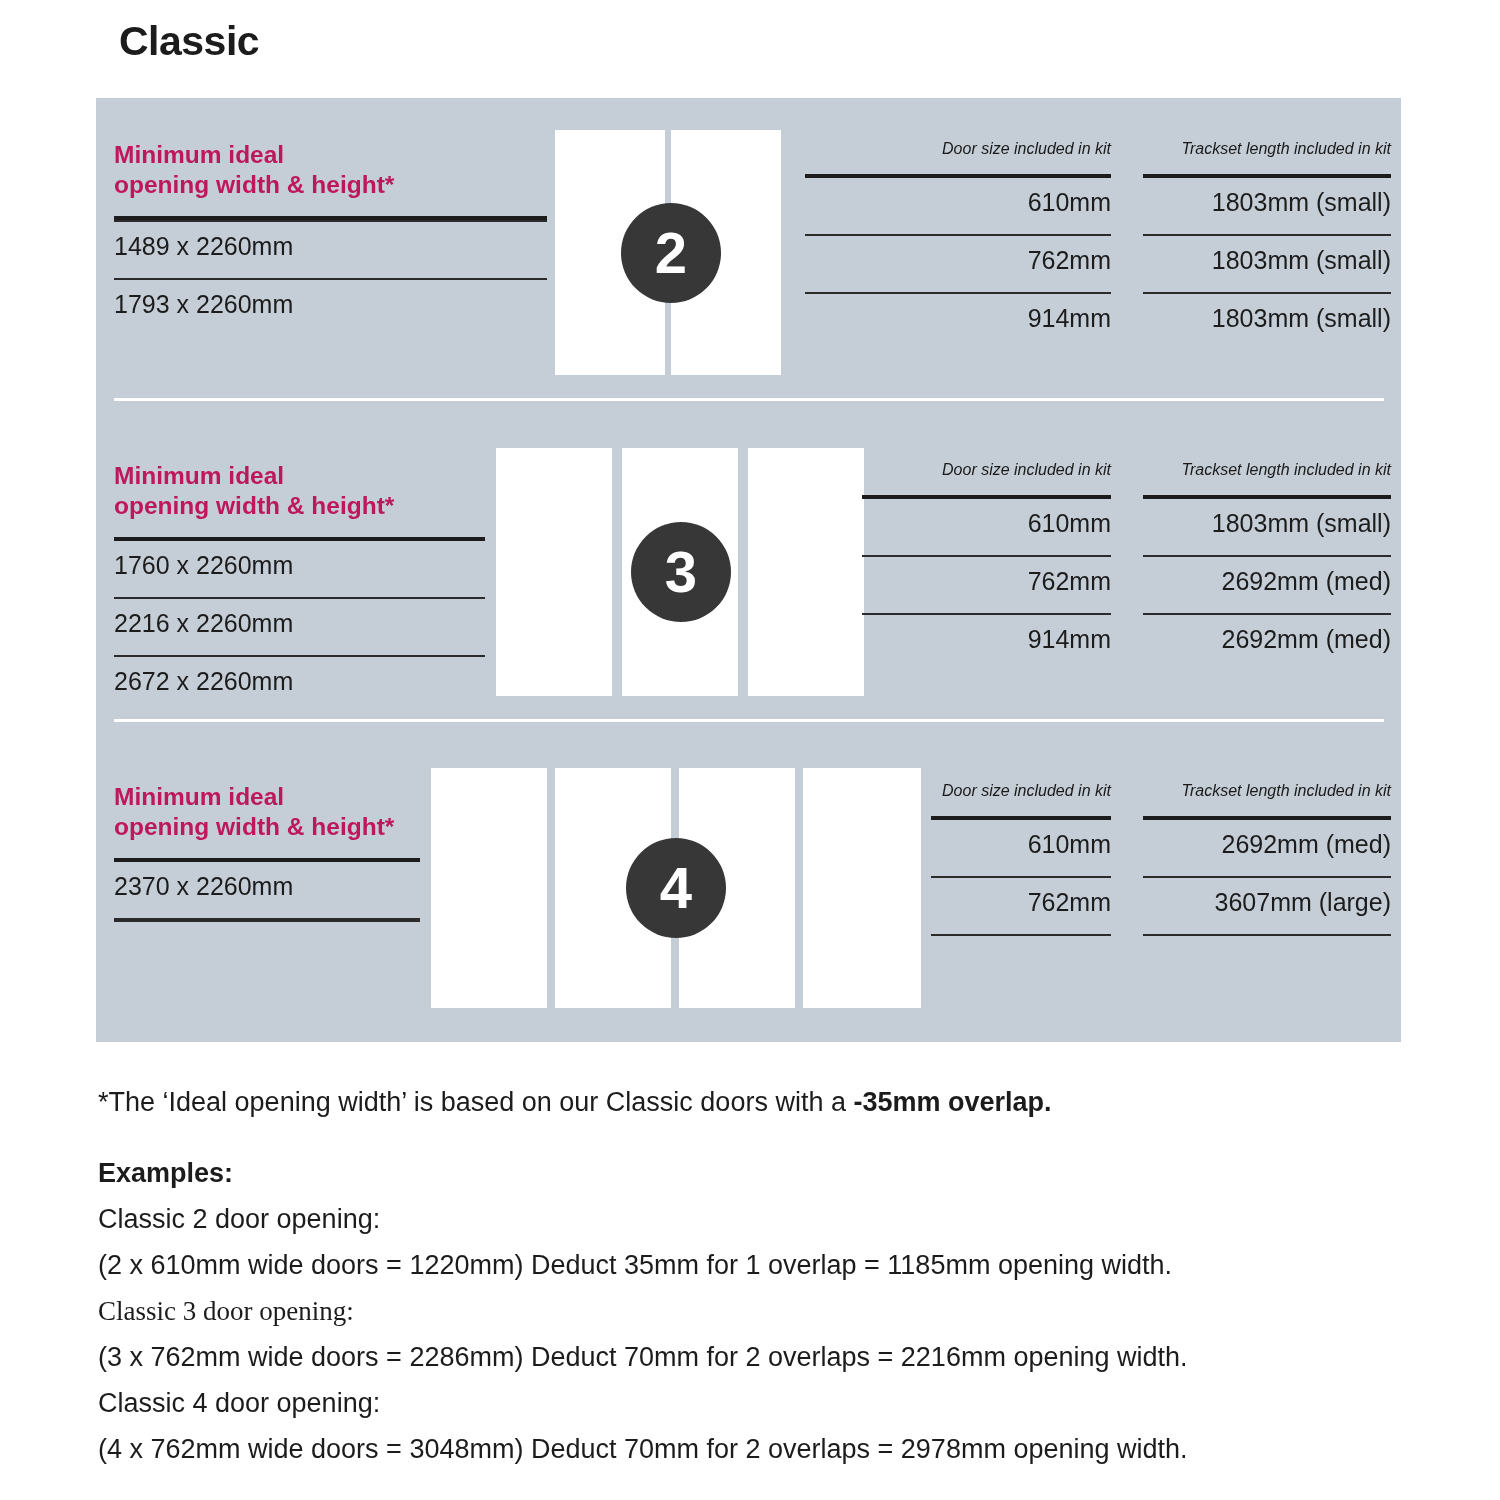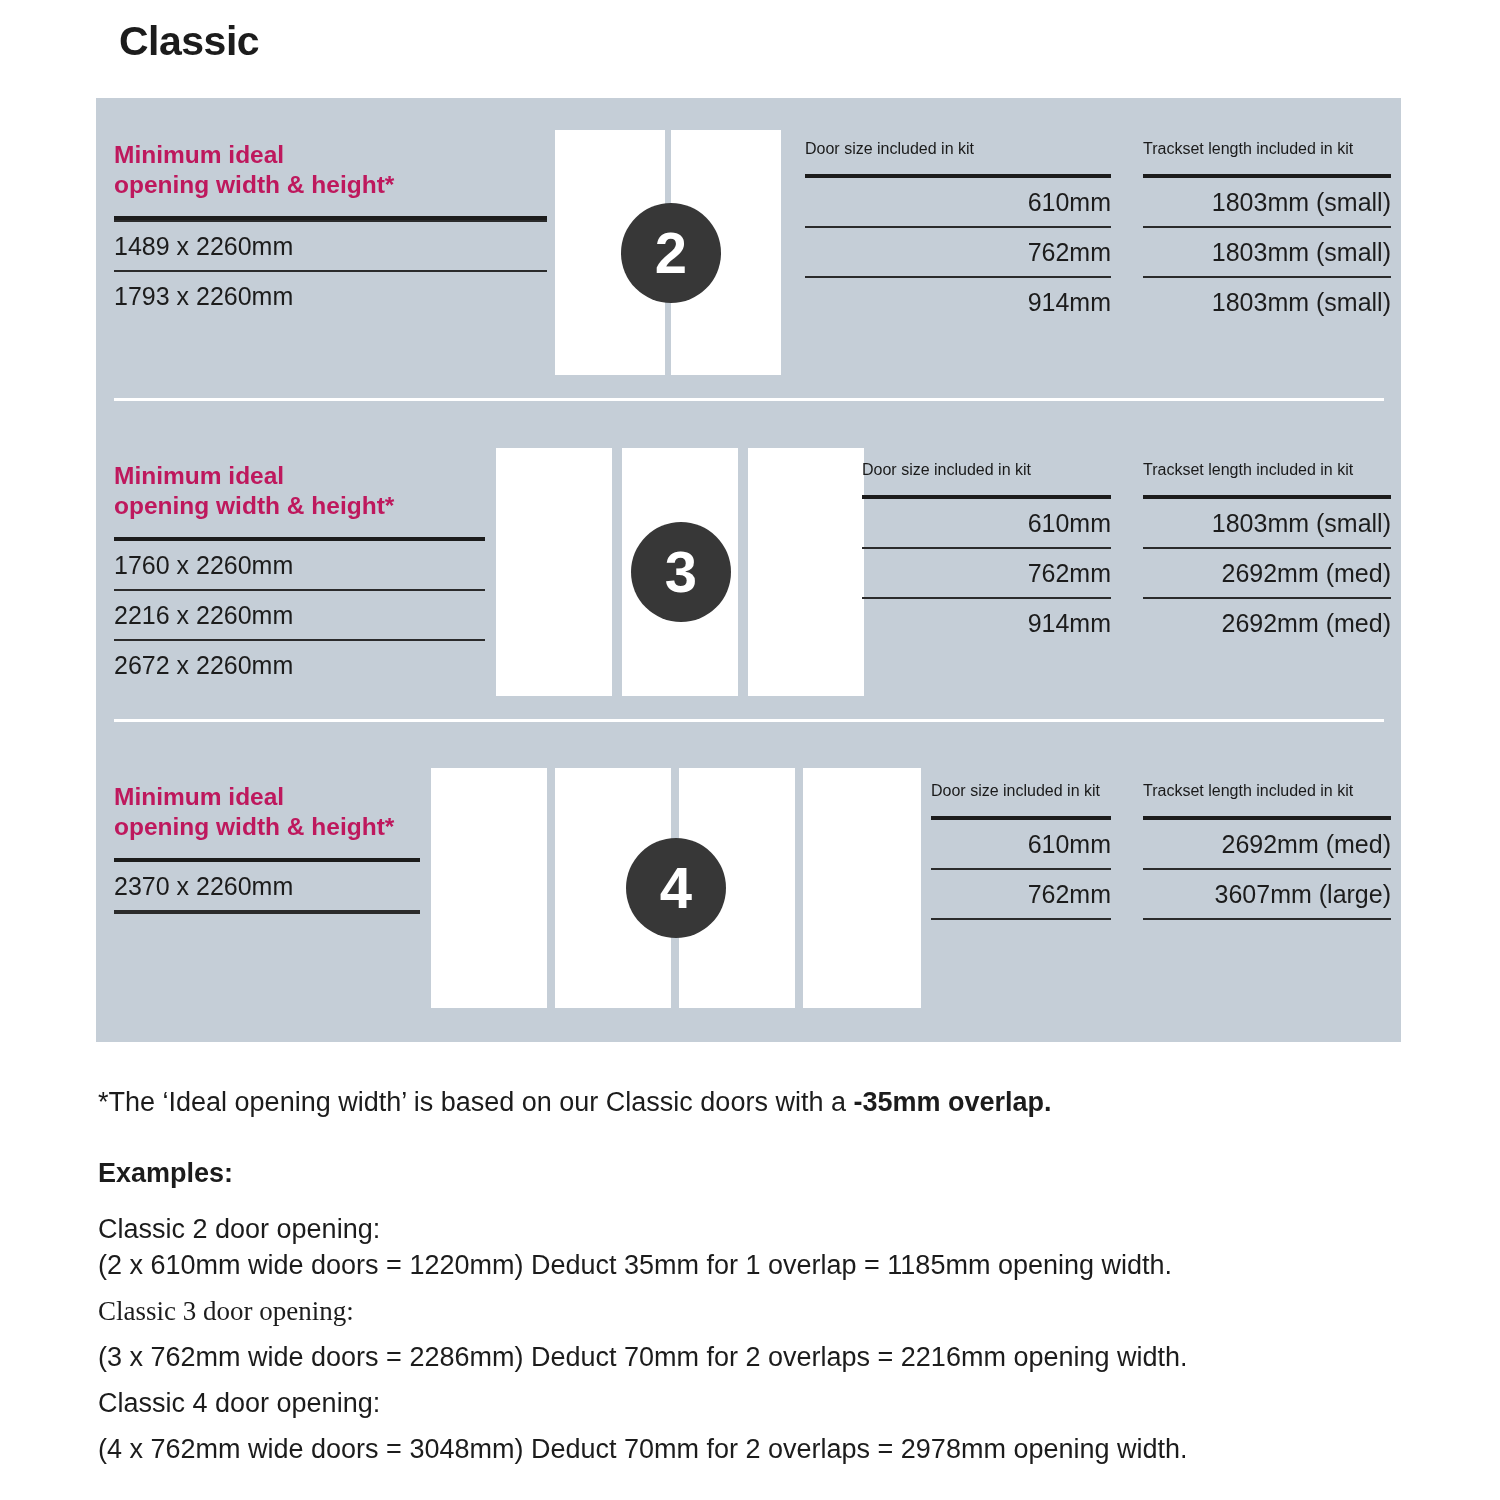--- a/index.html
+++ b/index.html
@@ -69,35 +69,35 @@
   }
   .rule-thin {
     height: 2px;
     background: #2b2b2b;
     width: 100%;
   }
   .row {
     font-size: 25px;
     font-weight: 400;
     color: #1c1c1c;
-    height: 48px;
+    height: 56px;
     line-height: 48px;
     white-space: nowrap;
   }
 
   .left-tbl .hdr { text-align: left; }
   .left-tbl .row { text-align: left; }
 
   .right-wrap {
     position: absolute;
     top: 0;
     display: flex;
   }
   .right-col { position: relative; }
-  .right-col .hdr { text-align: left; }
+  .right-col .hdr { text-align: right; font-style: italic; }
   .right-col .row { text-align: right; }
 
   
   .doors {
     position: absolute;
     display: flex;
     background: transparent;
   }
   .door {
     background: #ffffff;
@@ -285,18 +285,18 @@
   </div>
 
 </div>
 
 <div class="footnote" style="top:1087px;">
   <span>*The ‘Ideal opening width’ is based on our Classic doors with a </span><b>-35mm overlap.</b>
 </div>
 
 <div class="examples-head" style="top:1158px;">Examples:</div>
 
-<div class="ex-line" style="top:1204px;margin-top:10px;">Classic 2 door opening:</div>
+<div class="ex-line" style="top:1204px;">Classic 2 door opening:</div>
 <div class="ex-line" style="top:1250px;">(2 x 610mm wide doors = 1220mm)  Deduct 35mm for 1 overlap = 1185mm opening width.</div>
 <div class="ex-line" style="top:1296px;font-family:Liberation Serif, serif;">Classic 3 door opening:</div>
 <div class="ex-line" style="top:1342px;">(3 x 762mm wide doors = 2286mm)  Deduct 70mm for 2 overlaps = 2216mm opening width.</div>
 <div class="ex-line" style="top:1388px;">Classic 4 door opening:</div>
 <div class="ex-line" style="top:1434px;">(4 x 762mm wide doors = 3048mm)  Deduct 70mm for 2 overlaps = 2978mm opening width.</div>
 
 </body></html>

